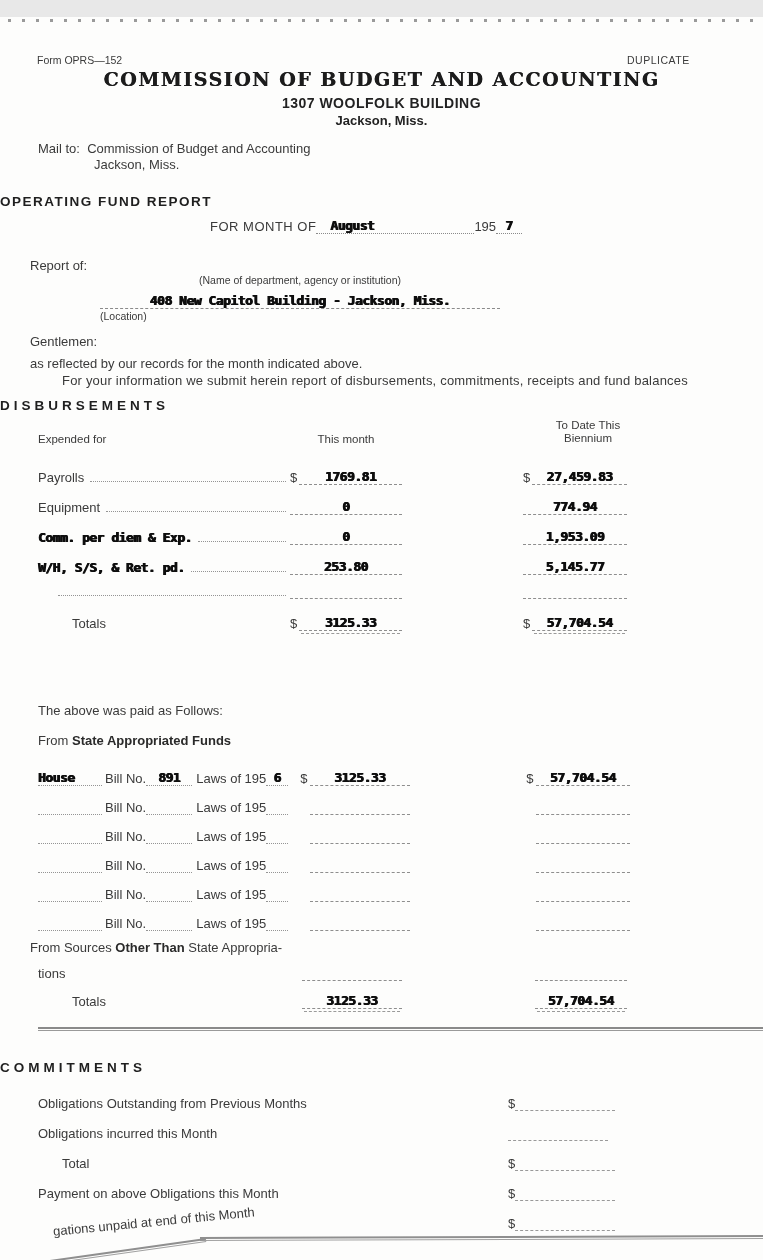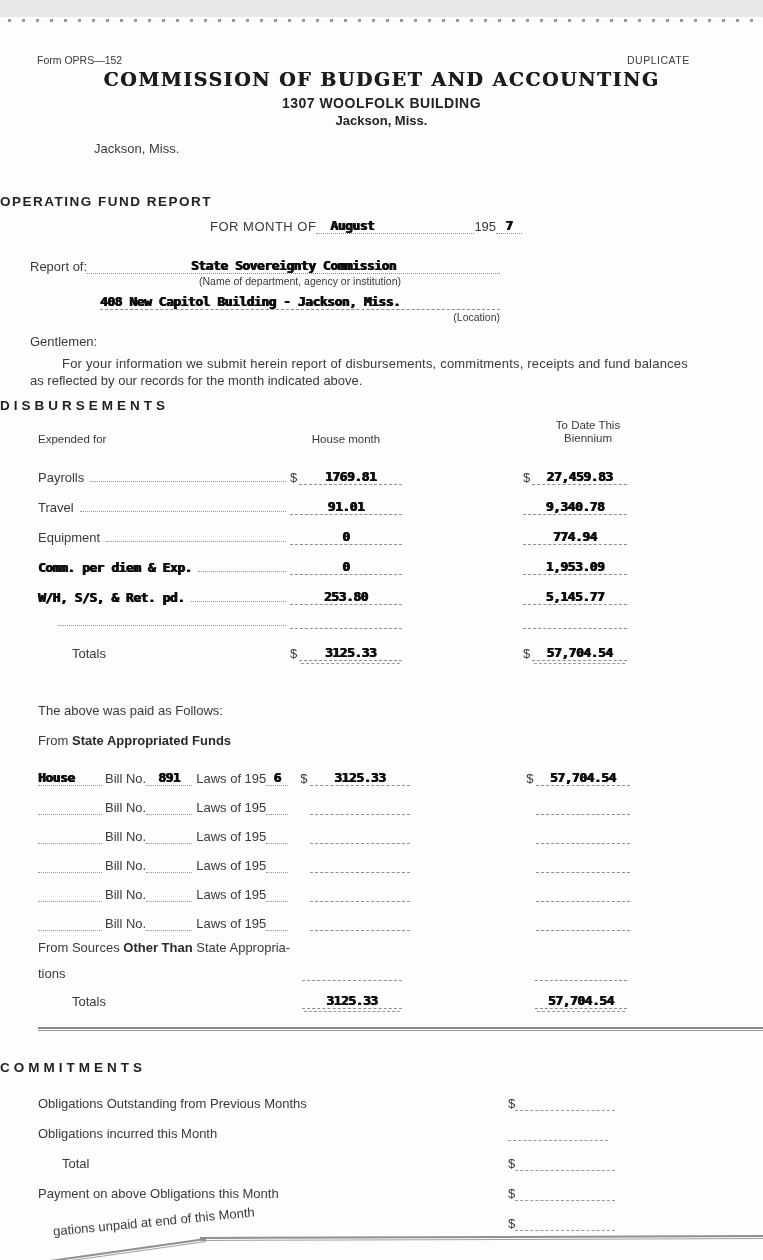--- a/index.html
+++ b/index.html
@@ -75,57 +75,57 @@
   <div class="abs small print" style="top:37px;left:37px;">Form OPRS—152</div>
   <div class="abs small print" style="top:37px;left:627px;letter-spacing:0.5px;">DUPLICATE</div>
 
   <div class="abs" style="top:51px;left:0;width:763px;">
     <div class="org-title">COMMISSION OF BUDGET AND ACCOUNTING</div>
     <div class="org-addr1">1307 WOOLFOLK BUILDING</div>
     <div class="org-addr2">Jackson, Miss.</div>
   </div>
 
   <div class="abs print" style="top:124px;left:38px;line-height:15.5px;">
+    <div><span>Mail to:</span>&nbsp;&nbsp;<span>Commission of Budget and Accounting</span></div>
     <div style="padding-left:56px;">Jackson, Miss.</div>
   </div>
 
   <div class="abs sect-title" style="top:177px;left:0;width:763px;letter-spacing:1.5px;">OPERATING FUND REPORT</div>
 
   <div class="abs" style="top:201px;left:210px;display:flex;align-items:flex-end;width:340px;">
     <span class="print" style="letter-spacing:0.5px;">FOR MONTH OF</span>
     <span style="width:158px;border-bottom:1px dotted #8a8a8a;text-align:left;padding-left:14px;"><span class="typed">August</span></span>
     <span class="print">195</span>
     <span style="width:26px;border-bottom:1px dotted #8a8a8a;text-align:center;"><span class="typed">7</span></span>
   </div>
 
   <div class="abs" style="top:241px;left:30px;width:470px;">
     <div style="display:flex;align-items:flex-end;">
       <span class="print">Report of:</span>
-      <span style="flex:1;border-bottom:1px dotted #8a8a8a;text-align:center;"><span class="typed">State Sovereignty Commission</span></span>
     </div>
     <div class="small print" style="text-align:center;padding-left:70px;margin-top:1px;">(Name of department, agency or institution)</div>
     <div style="display:flex;align-items:flex-end;margin-top:7px;">
       <span style="width:70px;"></span>
-      <span style="flex:1;border-bottom:1px dashed #8a8a8a;"><span class="typed">408 New Capitol Building - Jackson, Miss.</span></span>
-    </div>
-    <div class="small print" style="text-align:right;padding-left:70px;margin-top:1px;">(Location)</div>
+      <span style="flex:1;border-bottom:1px dashed #8a8a8a;text-align:center;"><span class="typed">408 New Capitol Building - Jackson, Miss.</span></span>
+    </div>
+    <div class="small print" style="text-align:left;padding-left:70px;margin-top:1px;">(Location)</div>
   </div>
 
   <div class="abs print" style="top:317px;left:30px;">Gentlemen:</div>
   <div class="abs print" style="top:338px;left:30px;width:712px;line-height:17px;">
+    <div>as reflected by our records for the month indicated above.</div>
     <div style="text-indent:32px;letter-spacing:0.2px;">For your information we submit herein report of disbursements, commitments, receipts and fund balances</div>
-    <div>as reflected by our records for the month indicated above.</div>
   </div>
 
   <div class="abs sect-title" style="top:381px;left:0;width:763px;">DISBURSEMENTS</div>
 
   <div class="abs" style="top:402px;left:0;width:763px;">
     <div style="display:flex;padding-left:38px;font-size:11.5px;" class="print">
       <div style="width:252px;padding-top:14px;">Expended for</div>
-      <div style="width:112px;text-align:center;padding-top:14px;">House month</div>
+      <div style="width:112px;text-align:center;padding-top:14px;">This month</div>
       <div style="width:121px;"></div>
       <div style="width:130px;text-align:center;line-height:13px;">
         <div>To Date This</div>
         <div>Biennium</div>
       </div>
     </div>
   </div>
 
   <div class="abs" style="top:438px;left:0;width:763px;">
     <div class="drow">
@@ -138,33 +138,20 @@
           <span class="vline"><span class="typed">1769.81</span></span>
         </div>
       <div class="gap"></div>
       <div class="c2 vcell">
           <span class="cur">$</span>
           <span class="vline"><span class="typed">27,459.83</span></span>
         </div>
     </div>
     <div class="drow">
       <div class="lab">
-          <span class="print">Travel</span>
-          <span class="leader"></span>
-        </div>
-      <div class="c1 vcell">
-          <span class="vline"><span class="typed">91.01</span></span>
-        </div>
-      <div class="gap"></div>
-      <div class="c2 vcell">
-          <span class="vline"><span class="typed">9,340.78</span></span>
-        </div>
-    </div>
-    <div class="drow">
-      <div class="lab">
           <span class="print">Equipment</span>
           <span class="leader"></span>
         </div>
       <div class="c1 vcell">
           <span class="vline"><span class="typed">0</span></span>
         </div>
       <div class="gap"></div>
       <div class="c2 vcell">
           <span class="vline"><span class="typed">774.94</span></span>
         </div>
@@ -322,21 +309,21 @@
       <span class="c1 vcell" style="padding-left:10px;">
           <span class="vline"></span>
         </span>
       <span class="gap"></span>
       <span class="c2 vcell" style="padding-left:10px;">
           <span class="vline"></span>
         </span>
     </div>
   </div>
 
-  <div class="abs print" style="top:923px;left:38px;">
+  <div class="abs print" style="top:923px;left:30px;">
     <span>From Sources</span>
     <span class="print-b">Other Than</span>
     <span>State Appropria-</span>
   </div>
   <div class="abs" style="top:946px;left:0;width:666px;">
     <div class="drow" style="height:18px;">
       <div class="lab">
           <span class="print">tions</span>
         </div>
       <div class="c1 vcell" style="padding-left:12px;">

